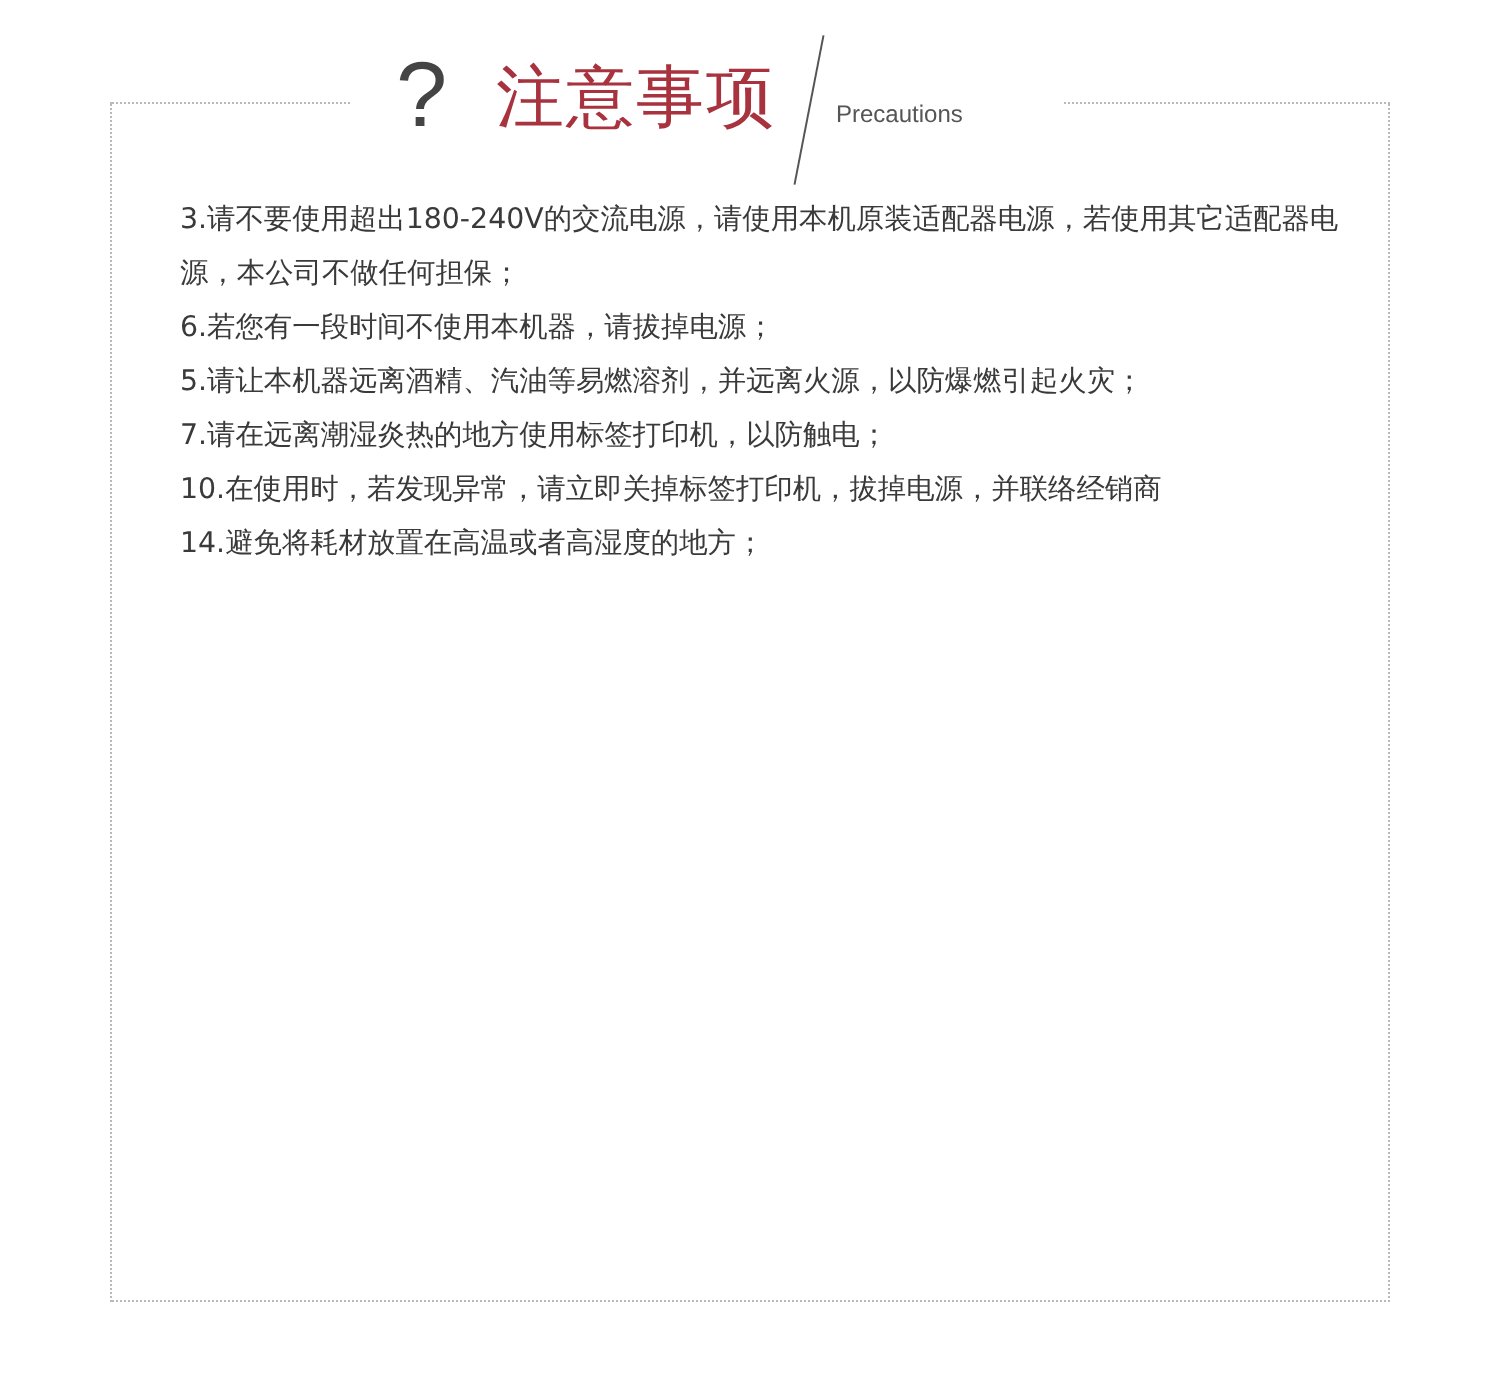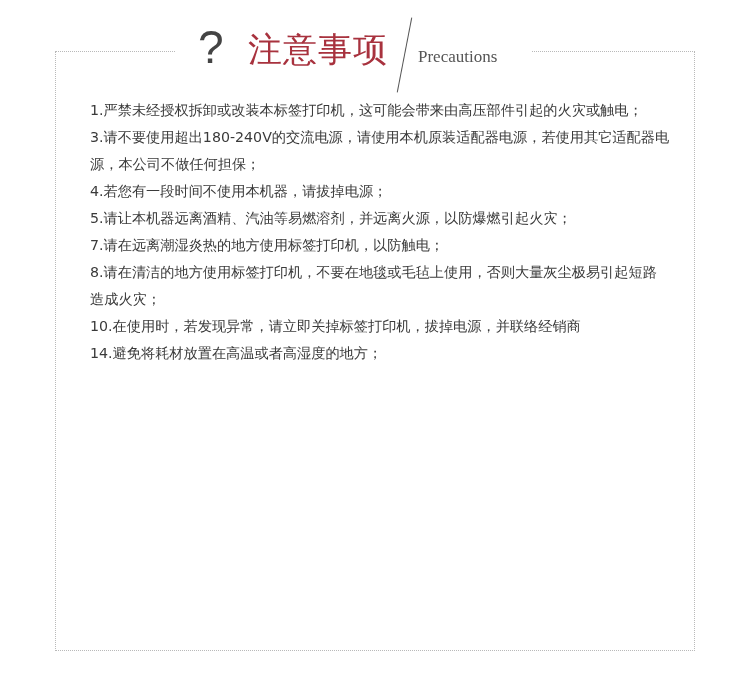--- a/index.html
+++ b/index.html
@@ -10,40 +10,38 @@
          border-bottom: 1px dotted #b9b9b9; box-sizing: border-box; }
   .top-seg { position: absolute; top: 51px; height: 0; border-top: 1px dotted #b9b9b9; }
   .top-seg.left { left: 55px; width: 120px; }
   .top-seg.right { left: 532px; width: 163px; }
   .qmark { position: absolute; left: 198px; top: 22px; font-size: 46px; line-height: 50px;
            color: #444444; font-family: "Liberation Sans", sans-serif; font-weight: normal; }
   .title-cn { position: absolute; left: 248px; top: 28px; font-size: 34px; line-height: 42px;
               color: #a8323e; letter-spacing: 1px; text-align: right; }
   .slash { position: absolute; left: 404px; top: 17px; width: 1px; height: 76px;
            background: #555; transform: rotate(11deg); transform-origin: center; }
-  .title-en { position: absolute; left: 418px; top: 46px; font-size: 17px; line-height: 22px;
-              color: #555555; font-family: Liberation Serif, serif; }
+  .title-en { position: absolute; left: 418px; top: 46px; font-size: 12px; line-height: 22px;
+              color: #555555; font-family: Liberation Sans, sans-serif; }
   .list { position: absolute; left: 90px; top: 97px; width: 580px; margin: 0; padding: 0;
           list-style: none; font-size: 14.2px; line-height: 27px; color: #3a3a3a; }
   .list li { margin: 0; padding: 0; }
 </style>
 </head>
 <body>
 
 <div class="box"></div>
 <div class="top-seg left"></div>
 <div class="top-seg right"></div>
 
 <div class="qmark">?</div>
 <div class="title-cn">注意事项</div>
 <div class="slash"></div>
 <div class="title-en">Precautions</div>
 
 <ul class="list">
-  <li>1.严禁未经授权拆卸或改装本标签打印机，这可能会带来由高压部件引起的火灾或触电；</li>
   <li>3.请不要使用超出180-240V的交流电源，请使用本机原装适配器电源，若使用其它适配器电源，本公司不做任何担保；</li>
-  <li>4.若您有一段时间不使用本机器，请拔掉电源；</li>
+  <li>6.若您有一段时间不使用本机器，请拔掉电源；</li>
   <li>5.请让本机器远离酒精、汽油等易燃溶剂，并远离火源，以防爆燃引起火灾；</li>
   <li>7.请在远离潮湿炎热的地方使用标签打印机，以防触电；</li>
-  <li>8.请在清洁的地方使用标签打印机，不要在地毯或毛毡上使用，否则大量灰尘极易引起短路造成火灾；</li>
   <li>10.在使用时，若发现异常，请立即关掉标签打印机，拔掉电源，并联络经销商</li>
   <li>14.避免将耗材放置在高温或者高湿度的地方；</li>
 </ul>
 
 </body></html>

